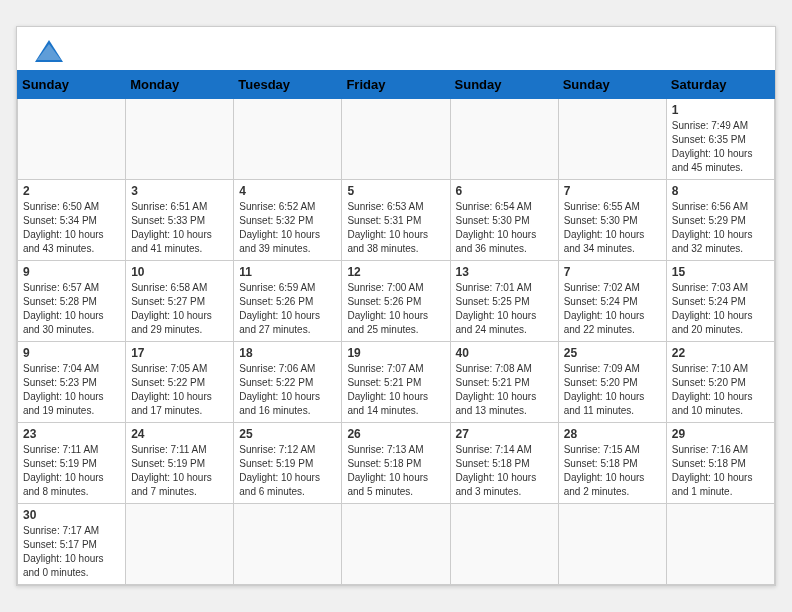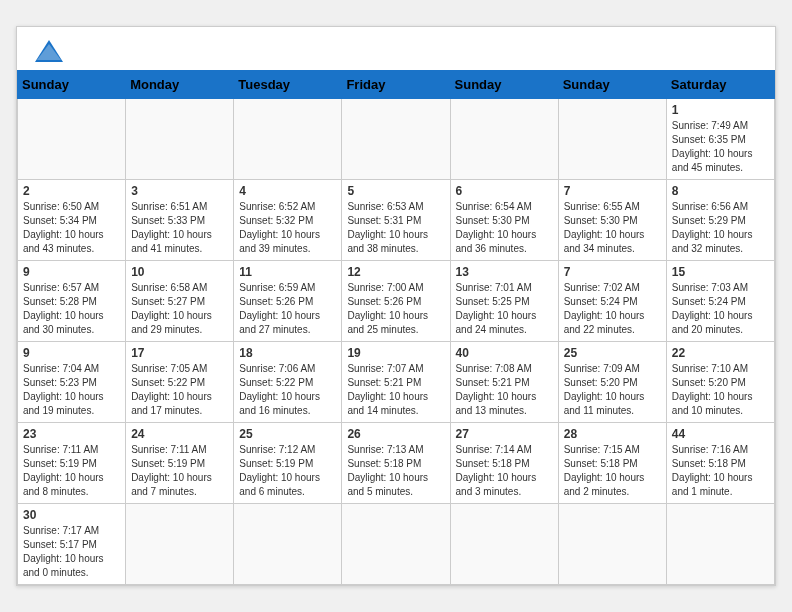--- a/index.html
+++ b/index.html
@@ -252,21 +252,21 @@
           </td>
           <td>
             <span class="day-number">27</span>
             <div class="day-info">Sunrise: 7:14 AM<br>Sunset: 5:18 PM<br>Daylight: 10 hours and 3 minutes.</div>
           </td>
           <td>
             <span class="day-number">28</span>
             <div class="day-info">Sunrise: 7:15 AM<br>Sunset: 5:18 PM<br>Daylight: 10 hours and 2 minutes.</div>
           </td>
           <td>
-            <span class="day-number">44</span>
+            <span class="day-number">29</span>
             <div class="day-info">Sunrise: 7:16 AM<br>Sunset: 5:18 PM<br>Daylight: 10 hours and 1 minute.</div>
           </td>
         </tr>
         <tr class="last-row">
           <td>
             <span class="day-number">30</span>
             <div class="day-info">Sunrise: 7:17 AM<br>Sunset: 5:17 PM<br>Daylight: 10 hours and 0 minutes.</div>
           </td>
           <td class="empty"></td>
           <td class="empty"></td>

